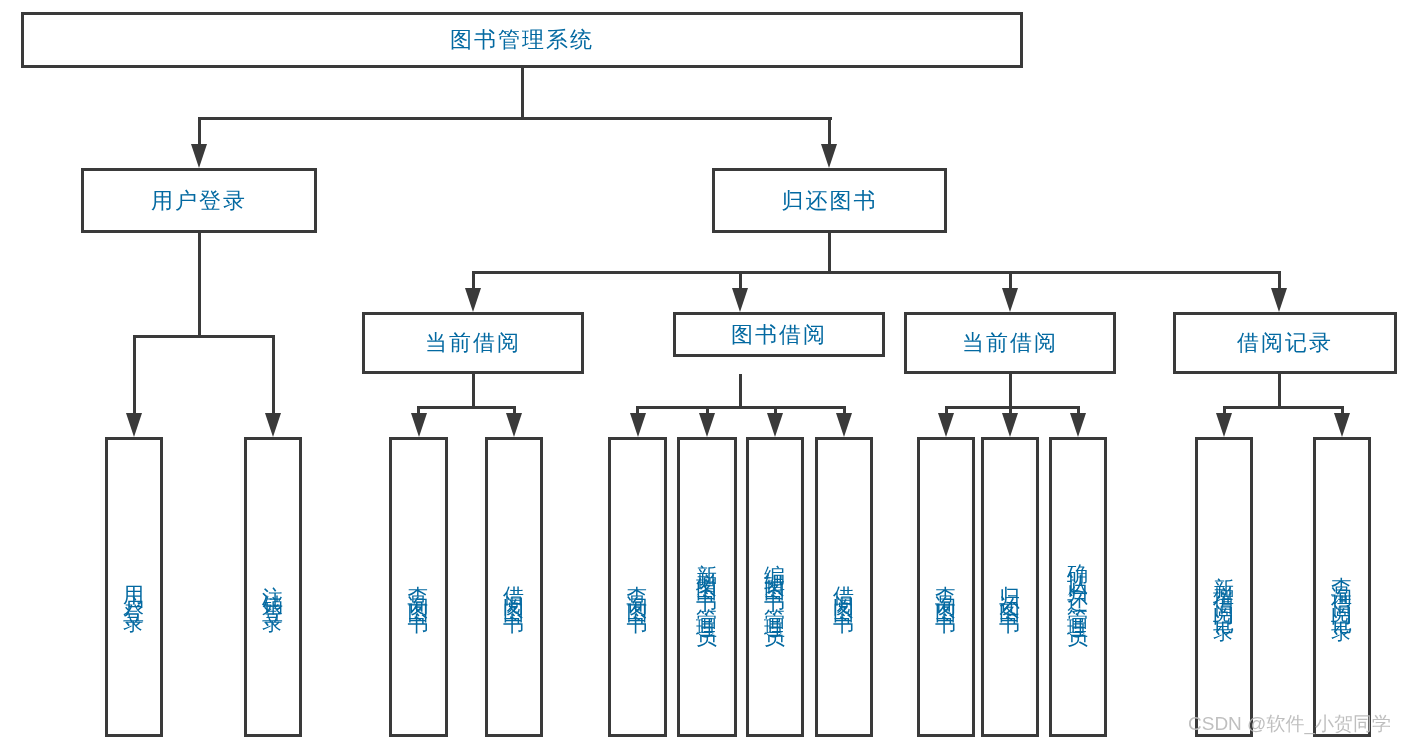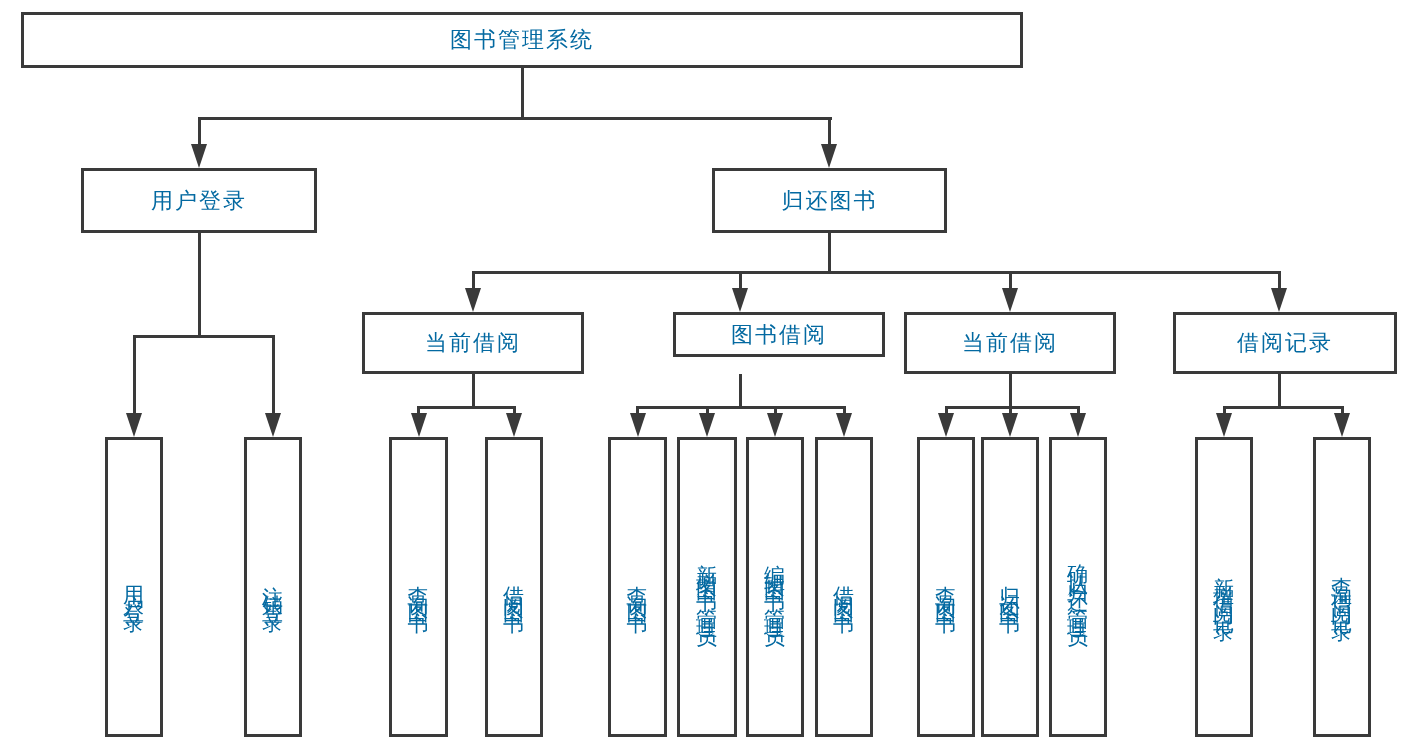--- a/index.html
+++ b/index.html
@@ -165,14 +165,15 @@
   <div class="hline" style="left:944.5px; top:406px; width:135px;"></div>
   <div class="arrow" style="left:944.5px; top:406px; height:7px;"></div>
   <div class="arrow" style="left:1008.5px; top:406px; height:7px;"></div>
   <div class="arrow" style="left:1076.5px; top:406px; height:7px;"></div>
 
   <div class="vline" style="left:1277.5px; top:374px; height:34px;"></div>
   <div class="hline" style="left:1222.5px; top:406px; width:121px;"></div>
   <div class="arrow" style="left:1222.5px; top:406px; height:7px;"></div>
   <div class="arrow" style="left:1340.5px; top:406px; height:7px;"></div>
 
+  <div class="watermark">CSDN @软件_小贺同学</div>
 
 </div>
 
 </body></html>

